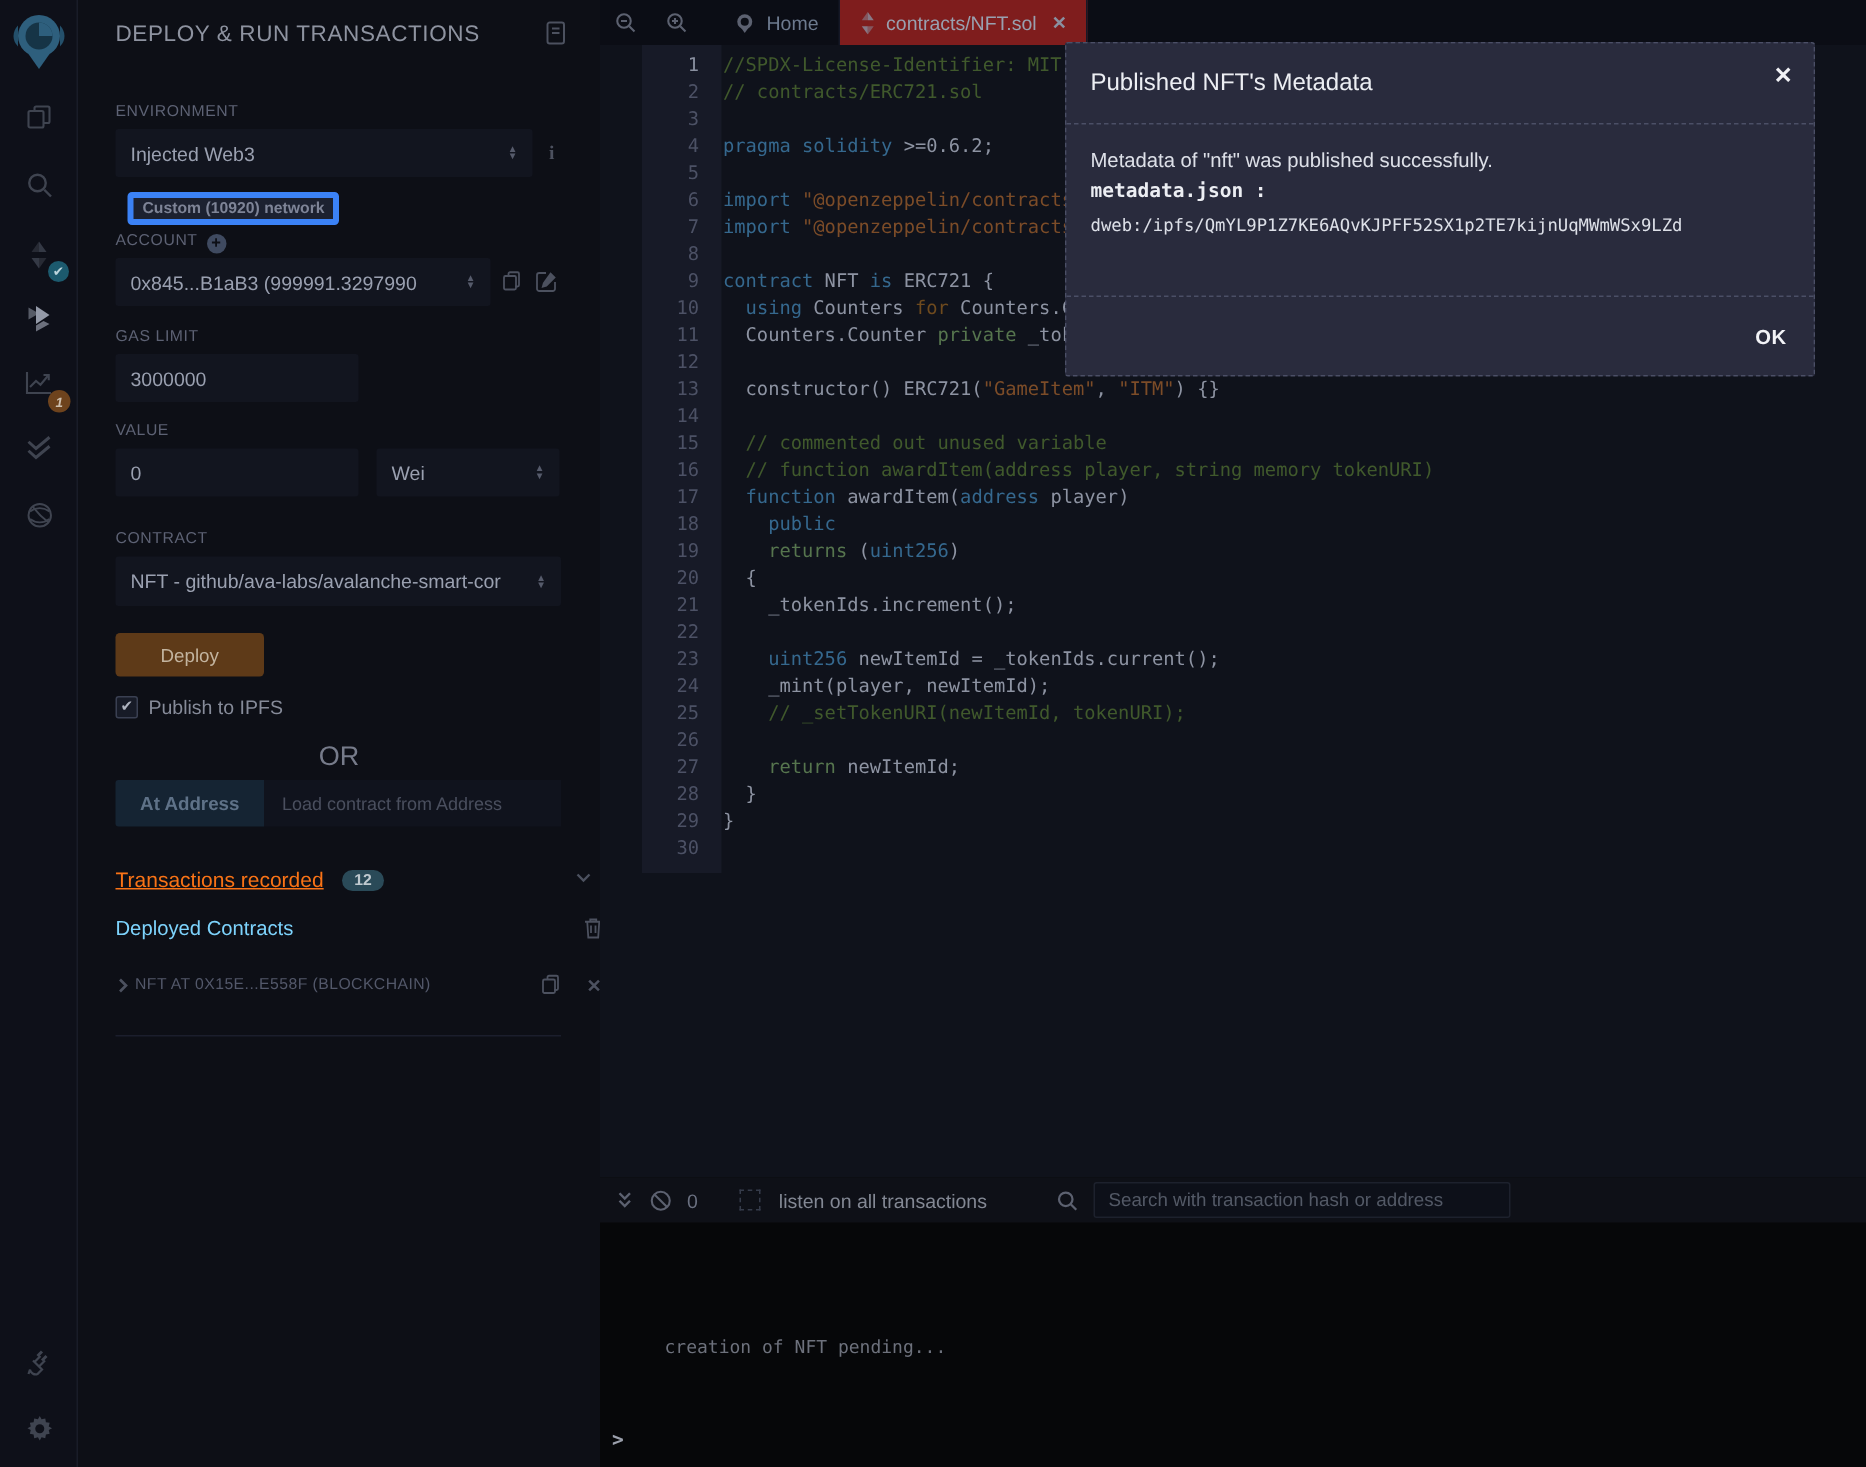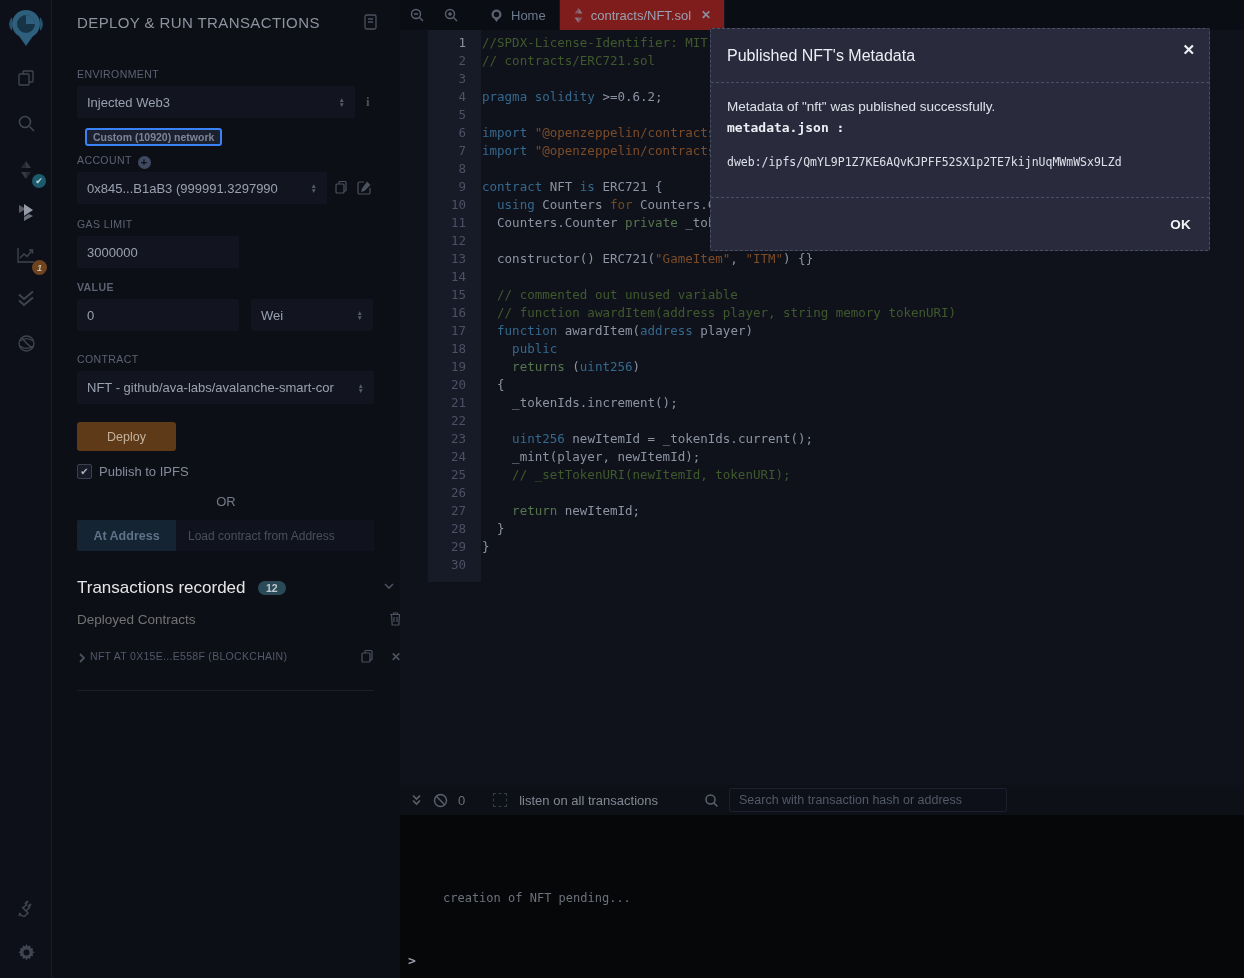--- a/index.html
+++ b/index.html
@@ -24,44 +24,44 @@
   
   .sidepanel { position:absolute; left:52px; top:0; width:348px; height:978px; background:#0d0f16; }
   .sp-title { position:absolute; left:25px; top:14px; font-size:15px; letter-spacing:.4px; color:#8e93a0; }
   .doc-icon { position:absolute; left:311px; top:14px; width:15px; height:16px; color:#4c515f; }
   .lbl { position:absolute; font-size:10.5px; letter-spacing:.4px; color:#5d6274; }
   .field { position:absolute; background:#12151f; border-radius:2px; color:#9aa0b0; font-size:13px;
     display:flex; align-items:center; padding:0 10px; }
   .stepper { margin-left:auto; display:flex; flex-direction:column; align-items:center;
     font-size:6.5px; line-height:5px; color:#565b6b; padding-left:6px; }
   .truncate { overflow:hidden; white-space:nowrap; flex:1; }
-  .net-badge { position:absolute; left:33px; top:128px; background:#1c2130; border:2px solid #3b82f6;
+  .net-badge { position:absolute; left:33px; top:128px; background:#1c2130; border:4px solid #3b82f6;
     border-radius:3px; color:#7e8497; font-size:10.5px; font-weight:bold; padding:1px 6px; }
   .mini-ic { color:#4c515f; position:absolute; cursor:pointer; }
   .plus-circle { display:inline-block; width:13px; height:13px; border-radius:50%; background:#3f4a60;
     color:#0d0f16; text-align:center; line-height:13px; font-size:11px; font-weight:bold;
     vertical-align:-2px; margin-left:6px; }
   .deploy-btn { position:absolute; left:25px; top:422px; width:99px; height:29px; background:#5e3a18;
     border:none; border-radius:3px; color:#c3b49f; font-size:12.5px; cursor:pointer; }
   .chk { position:absolute; left:25px; top:464px; width:15px; height:15px; background:#171b27;
     border:1px solid #3a4052; border-radius:2px; color:#aeb3bf; font-size:10px; line-height:13px;
     text-align:center; cursor:pointer; }
   .chk-lbl { position:absolute; left:47px; top:464px; font-size:13px; color:#868b99; }
-  .or-txt { position:absolute; left:0; top:494px; width:348px; text-align:center; font-size:13px; color:#767b8a; }
+  .or-txt { position:absolute; left:0; top:494px; width:348px; text-align:center; font-size:18px; color:#767b8a; }
   .ataddr-btn { position:absolute; left:25px; top:520px; width:99px; height:31px; background:#152433;
     border:none; border-radius:2px 0 0 2px; color:#5f7288; font-size:12.5px; font-weight:bold; cursor:pointer; }
   .ataddr-input { position:absolute; left:124px; top:520px; width:198px; height:31px; background:#10131d;
     border:none; color:#9aa0b0; font-size:12px; padding:0 12px; }
   .ataddr-input::placeholder { color:#4a4f5e; }
   .tx-row { position:absolute; left:25px; top:578px; width:297px; height:20px; cursor:pointer; }
-  .tx-lbl { font-size:17px; color:#e5e5e5; }
+  .tx-lbl { font-size:14px; color:#f97316;text-decoration:underline; }
   .pill { display:inline-block; margin-left:8px; background:#2a4a58; color:#bfc9cf; font-size:10.5px;
     font-weight:bold; border-radius:8px; padding:1px 8px; vertical-align:1px; }
   .dep-row { position:absolute; left:25px; top:610px; width:297px; height:20px; }
-  .dep-lbl { font-size:13.5px; color:#737373;text-align:right; }
+  .dep-lbl { font-size:13.5px; color:#7dd3fc;text-align:right; }
   .item-row { position:absolute; left:25px; top:648px; width:297px; height:18px; }
   .item-lbl { position:absolute; left:13px; top:2px; font-size:10.5px; letter-spacing:.3px; color:#53586a; }
   .sp-divider { position:absolute; left:25px; top:690px; width:297px; height:1px; background:#1b1e2c; }
 
   
   .main { position:absolute; left:400px; top:0; width:844px; height:978px; background:#0f121b; }
   .tabbar { position:absolute; left:0; top:0; width:844px; height:30px; background:#0b0d15;
     display:flex; align-items:stretch; }
   .zoombtn { width:34px; display:flex; align-items:center; justify-content:center; color:#5c6170; cursor:pointer; }
   .tab { display:flex; align-items:center; gap:7px; padding:0 13px; font-size:13px; color:#6d7a8e;
@@ -100,21 +100,21 @@
   .modal { position:absolute; left:710px; top:28px; width:500px; background:#292b3d;
     border:1px dashed #4b4f66; border-radius:2px; z-index:50; color:#dde0e8; }
   .modal-header { position:relative; height:54px; border-bottom:1px dashed #4b4f66;
     display:flex; align-items:center; padding:0 16px; }
   .modal-title { font-size:16px; color:#eceef3; }
   .modal-close { position:absolute; right:14px; top:12px; font-size:15px; font-weight:bold;
     color:#f0f1f5; cursor:pointer; }
   .modal-body { height:115px; padding:16px 16px 0 16px; border-bottom:1px dashed #4b4f66; }
   .modal-msg { font-size:13.5px; color:#dde0e8; }
   .modal-file { font-size:13px; font-weight:bold; margin-top:6px; color:#eceef3; }
-  .modal-url { font-size:11.5px; margin-top:20px; color:#dde0e8; }
+  .modal-url { font-size:11.5px; margin-top:8px; color:#dde0e8; }
   .modal-footer { height:52px; display:flex; align-items:center; justify-content:flex-end; padding:0 18px; }
   .ok-btn { background:transparent; border:none; color:#f2f3f7; font-size:13.5px; font-weight:bold;
     letter-spacing:.3px; cursor:pointer; font-family:"Liberation Sans", sans-serif; }
 </style>
 </head>
 <body>
 
 <div class="app">
 
   <div class="iconbar">
@@ -230,21 +230,21 @@
     <div class="mini-ic" style="left:305px; top:180px;">
       <svg width="15" height="15" viewBox="0 0 15 15" fill="none" stroke="currentColor" stroke-width="1.2">
         <path d="M13 8 v4.5 a1.5 1.5 0 0 1-1.5 1.5 h-9 A1.5 1.5 0 0 1 1 12.5 v-9 A1.5 1.5 0 0 1 2.5 2 H7"></path>
         <path d="M10 1.5 L13.5 5 L7.5 11 L4 12 L5 8.5 Z" fill="currentColor" stroke="none"></path>
       </svg>
     </div>
 
     <div class="lbl" style="left:25px; top:218px;">GAS LIMIT</div>
     <input class="field" style="left: 25px; top: 236px; width: 162px; height: 32px; border: none;" value="3000000">
 
-    <div class="lbl" style="left:25px; top:281px;font-weight:bold;">VALUE</div>
+    <div class="lbl" style="left:25px; top:281px;">VALUE</div>
     <input class="field" style="left: 25px; top: 299px; width: 162px; height: 32px; border: none;" value="0">
     <div class="field" style="left:199px; top:299px; width:122px; height:32px;">
       <span class="truncate">Wei</span>
       <span class="stepper">
           <span>▲</span>
           <span>▼</span>
         </span>
     </div>
 
     <div class="lbl" style="left:25px; top:353px;">CONTRACT</div>

